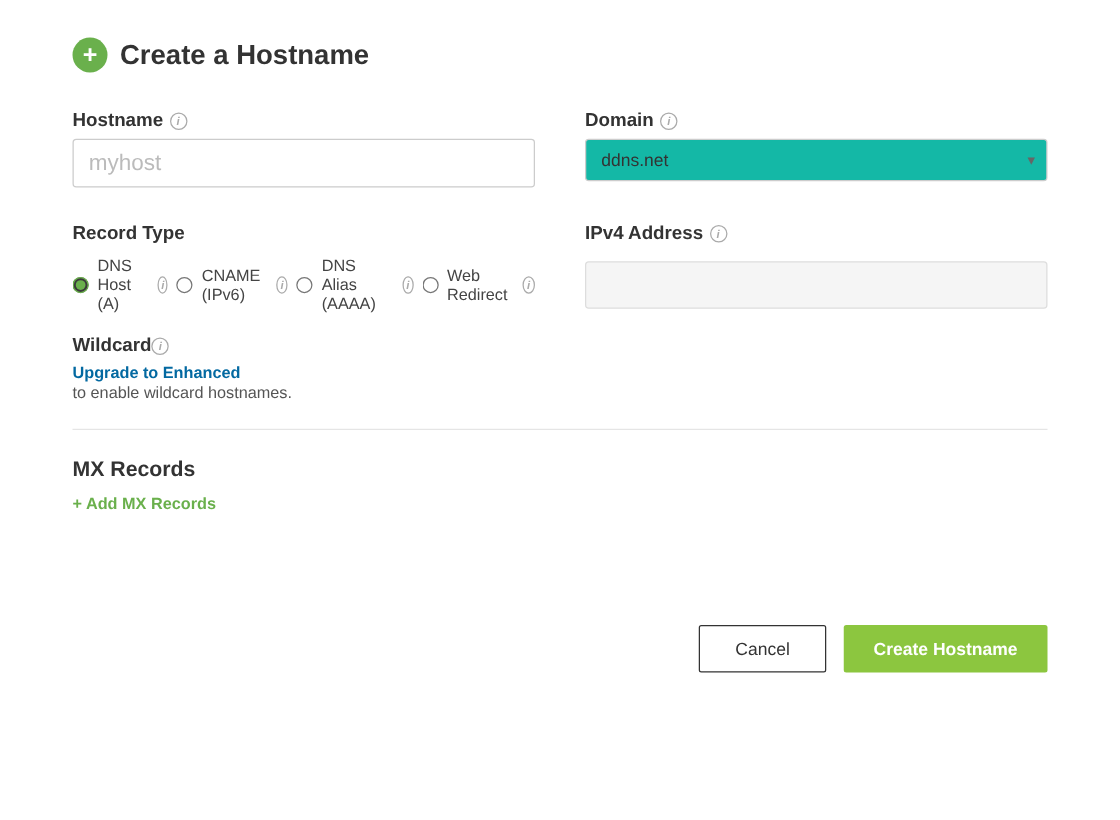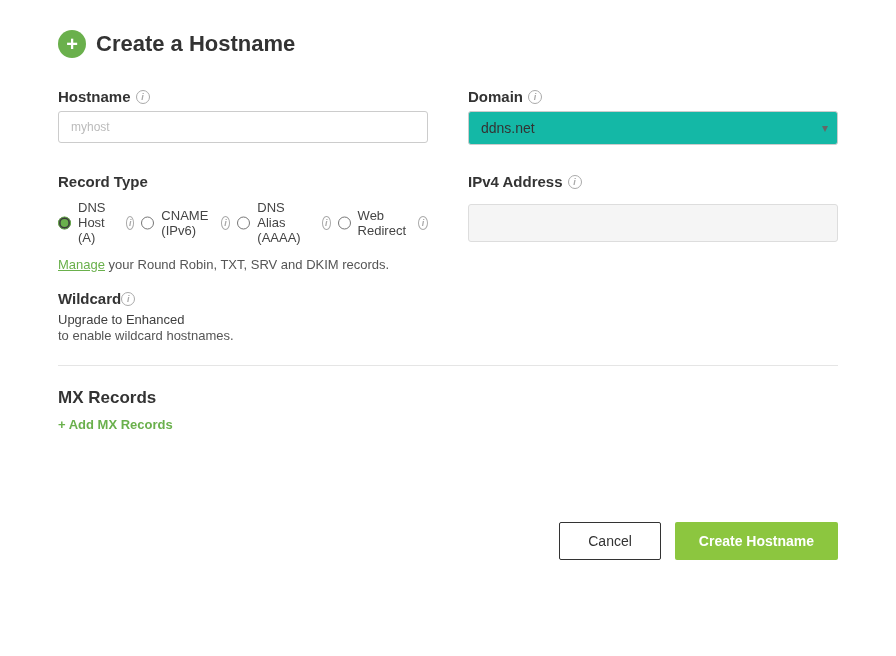--- a/index.html
+++ b/index.html
@@ -76,21 +76,21 @@
       color: #aaa;
       font-size: 9px;
       font-style: italic;
       font-weight: bold;
       cursor: pointer;
     }
     .form-input {
       border: 1px solid #ccc;
       border-radius: 3px;
       padding: 8px 12px;
-      font-size: 12px;
+      font-size: 18px;
       color: #333;
       outline: none;
       width: 100%;
     }
     .form-input::placeholder {
       color: #bbb;
     }
     .domain-select-wrapper {
       position: relative;
       display: flex;
@@ -179,22 +179,22 @@
     .wildcard-label {
       font-size: 15px;
       font-weight: 600;
       color: #333;
       display: flex;
       align-items: center;
       gap: 0;
       margin-bottom: 4px;
     }
     .upgrade-link {
-      color: #404040;
-      font-weight: 400;
+      color: #0369a1;
+      font-weight: 700;
       font-size: 13px;
       cursor: pointer;
     }
     .wildcard-desc {
       font-size: 13px;
       color: #555;
     }
     .mx-section {
       margin-top: 22px;
       padding-bottom: 30px;
@@ -302,24 +302,20 @@
           <span class="info-icon">i</span>
         </label>
 
         <label class="radio-item">
           <input type="radio" name="record_type" style="">
           <span>Web Redirect</span>
           <span class="info-icon">i</span>
         </label>
 
       </div>
-      <div class="manage-text">
-        <span class="manage-link">Manage</span>
-        <span> your Round Robin, TXT, SRV and DKIM records.</span>
-      </div>
     </div>
 
     <div class="ipv4-group">
       <div class="section-label" style="display:flex;align-items:center;gap:5px;">
         <span>IPv4 Address</span>
         <span class="info-icon">i</span>
       </div>
       <input class="ipv4-input" type="text" value="" placeholder="" style="margin-top: 4px;">
     </div>
   </div>

